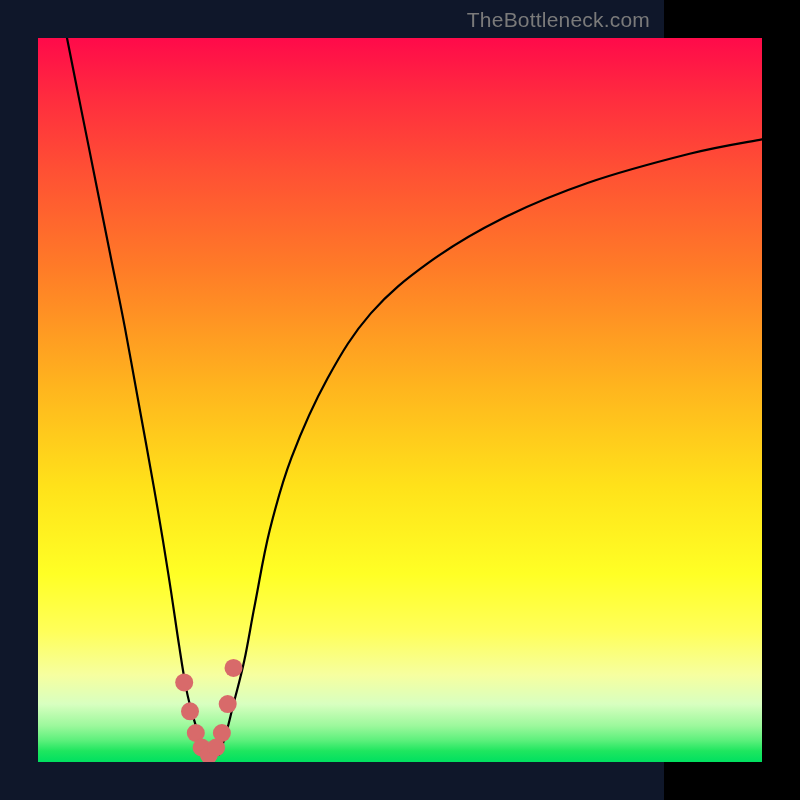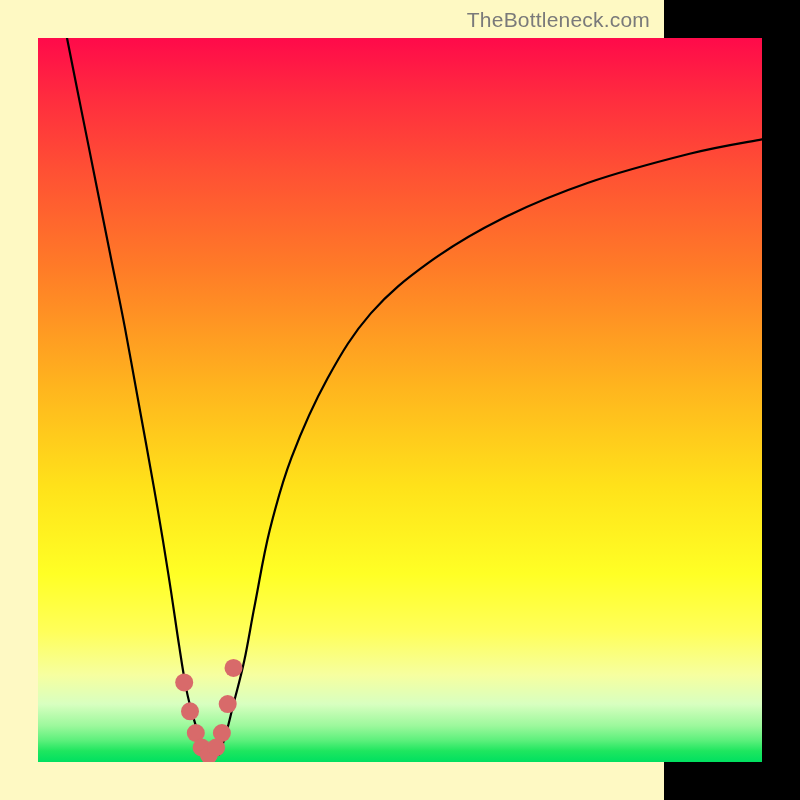--- a/index.html
+++ b/index.html
@@ -8,21 +8,21 @@
     width: 800px;
     height: 800px;
     overflow: hidden;
     background: #000;
     font-family: Arial, Helvetica, sans-serif;
   }
   .frame {
     position: absolute;
     left: 0; top: 0;
     width: 664px; height: 800px;
-    background: #fef9c3;
+    background: #0f172a;
   }
   .plot-area {
     position: absolute;
     left: 38px;
     top: 38px;
     width: 724px;
     height: 724px;
     overflow: hidden;
   }
   .gradient {

